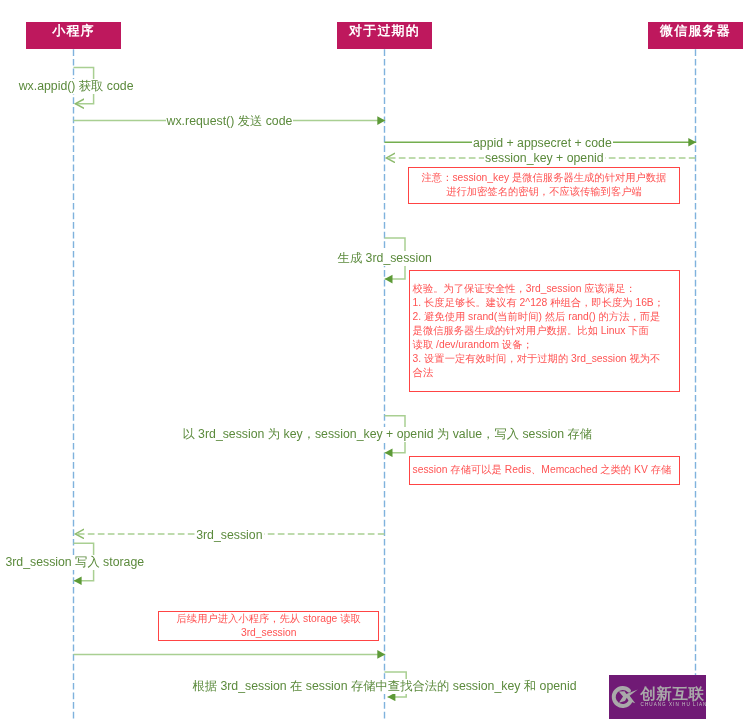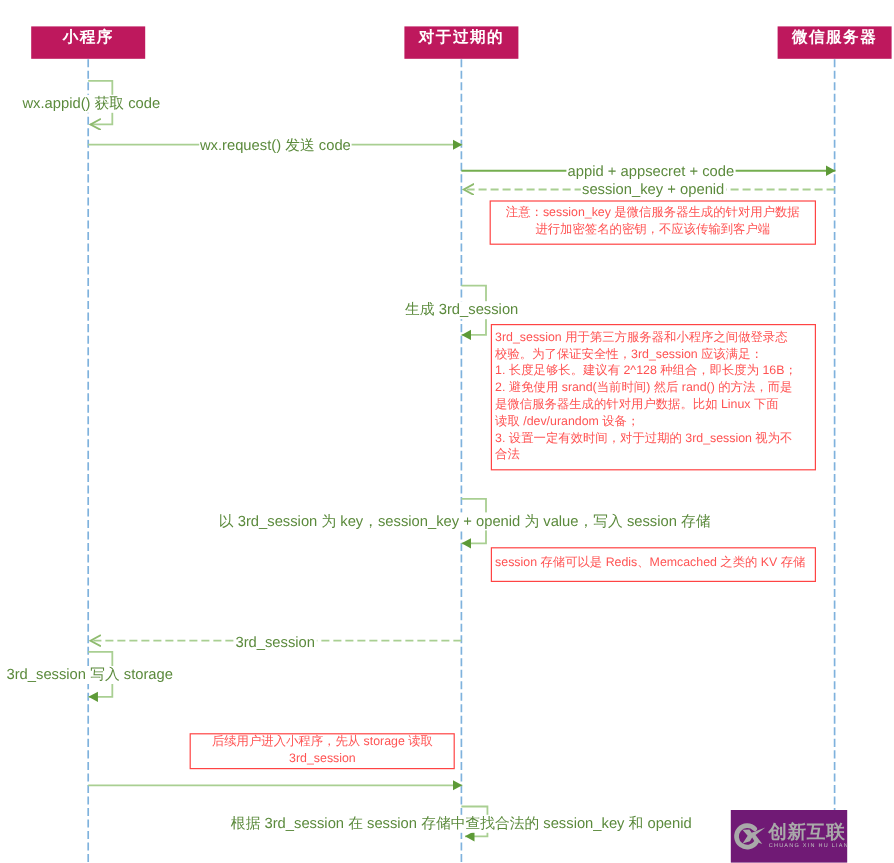--- a/index.html
+++ b/index.html
@@ -90,21 +90,20 @@
   <div class="msg-label" style="left:181.4px;top:427.0px;">以 3rd_session 为 key，session_key + openid 为 value，写入 session 存储</div>
   <div class="msg-label" style="left:195.2px;top:528.0px;">3rd_session</div>
   <div class="msg-label" style="left:4.4px;top:555.0px;">3rd_session 写入 storage</div>
   <div class="msg-label" style="left:191.4px;top:679.0px;">根据 3rd_session 在 session 存储中查找合法的 session_key 和 openid</div>
 
   <div class="note center" style="left:408.2px;top:166.6px;width:271.6px;height:37.2px;">
     <div class="l">注意：session_key 是微信服务器生成的针对用户数据</div>
     <div class="l">进行加密签名的密钥，不应该传输到客户端</div>
   </div>
   <div class="note" style="left:408.6px;top:270px;width:271px;height:121.6px;">
-    <div class="l">3rd_session 用于第三方服务器和小程序之间做登录态</div>
     <div class="l">校验。为了保证安全性，3rd_session 应该满足：</div>
     <div class="l">1. 长度足够长。建议有 2^128 种组合，即长度为 16B；</div>
     <div class="l">2. 避免使用 srand(当前时间) 然后 rand() 的方法，而是</div>
     <div class="l">是微信服务器生成的针对用户数据。比如 Linux 下面</div>
     <div class="l">读取 /dev/urandom 设备；</div>
     <div class="l">3. 设置一定有效时间，对于过期的 3rd_session 视为不</div>
     <div class="l">合法</div>
   </div>
   <div class="note" style="left:408.6px;top:455.6px;width:271px;height:29px;">
     <div class="l">session 存储可以是 Redis、Memcached 之类的 KV 存储</div>

